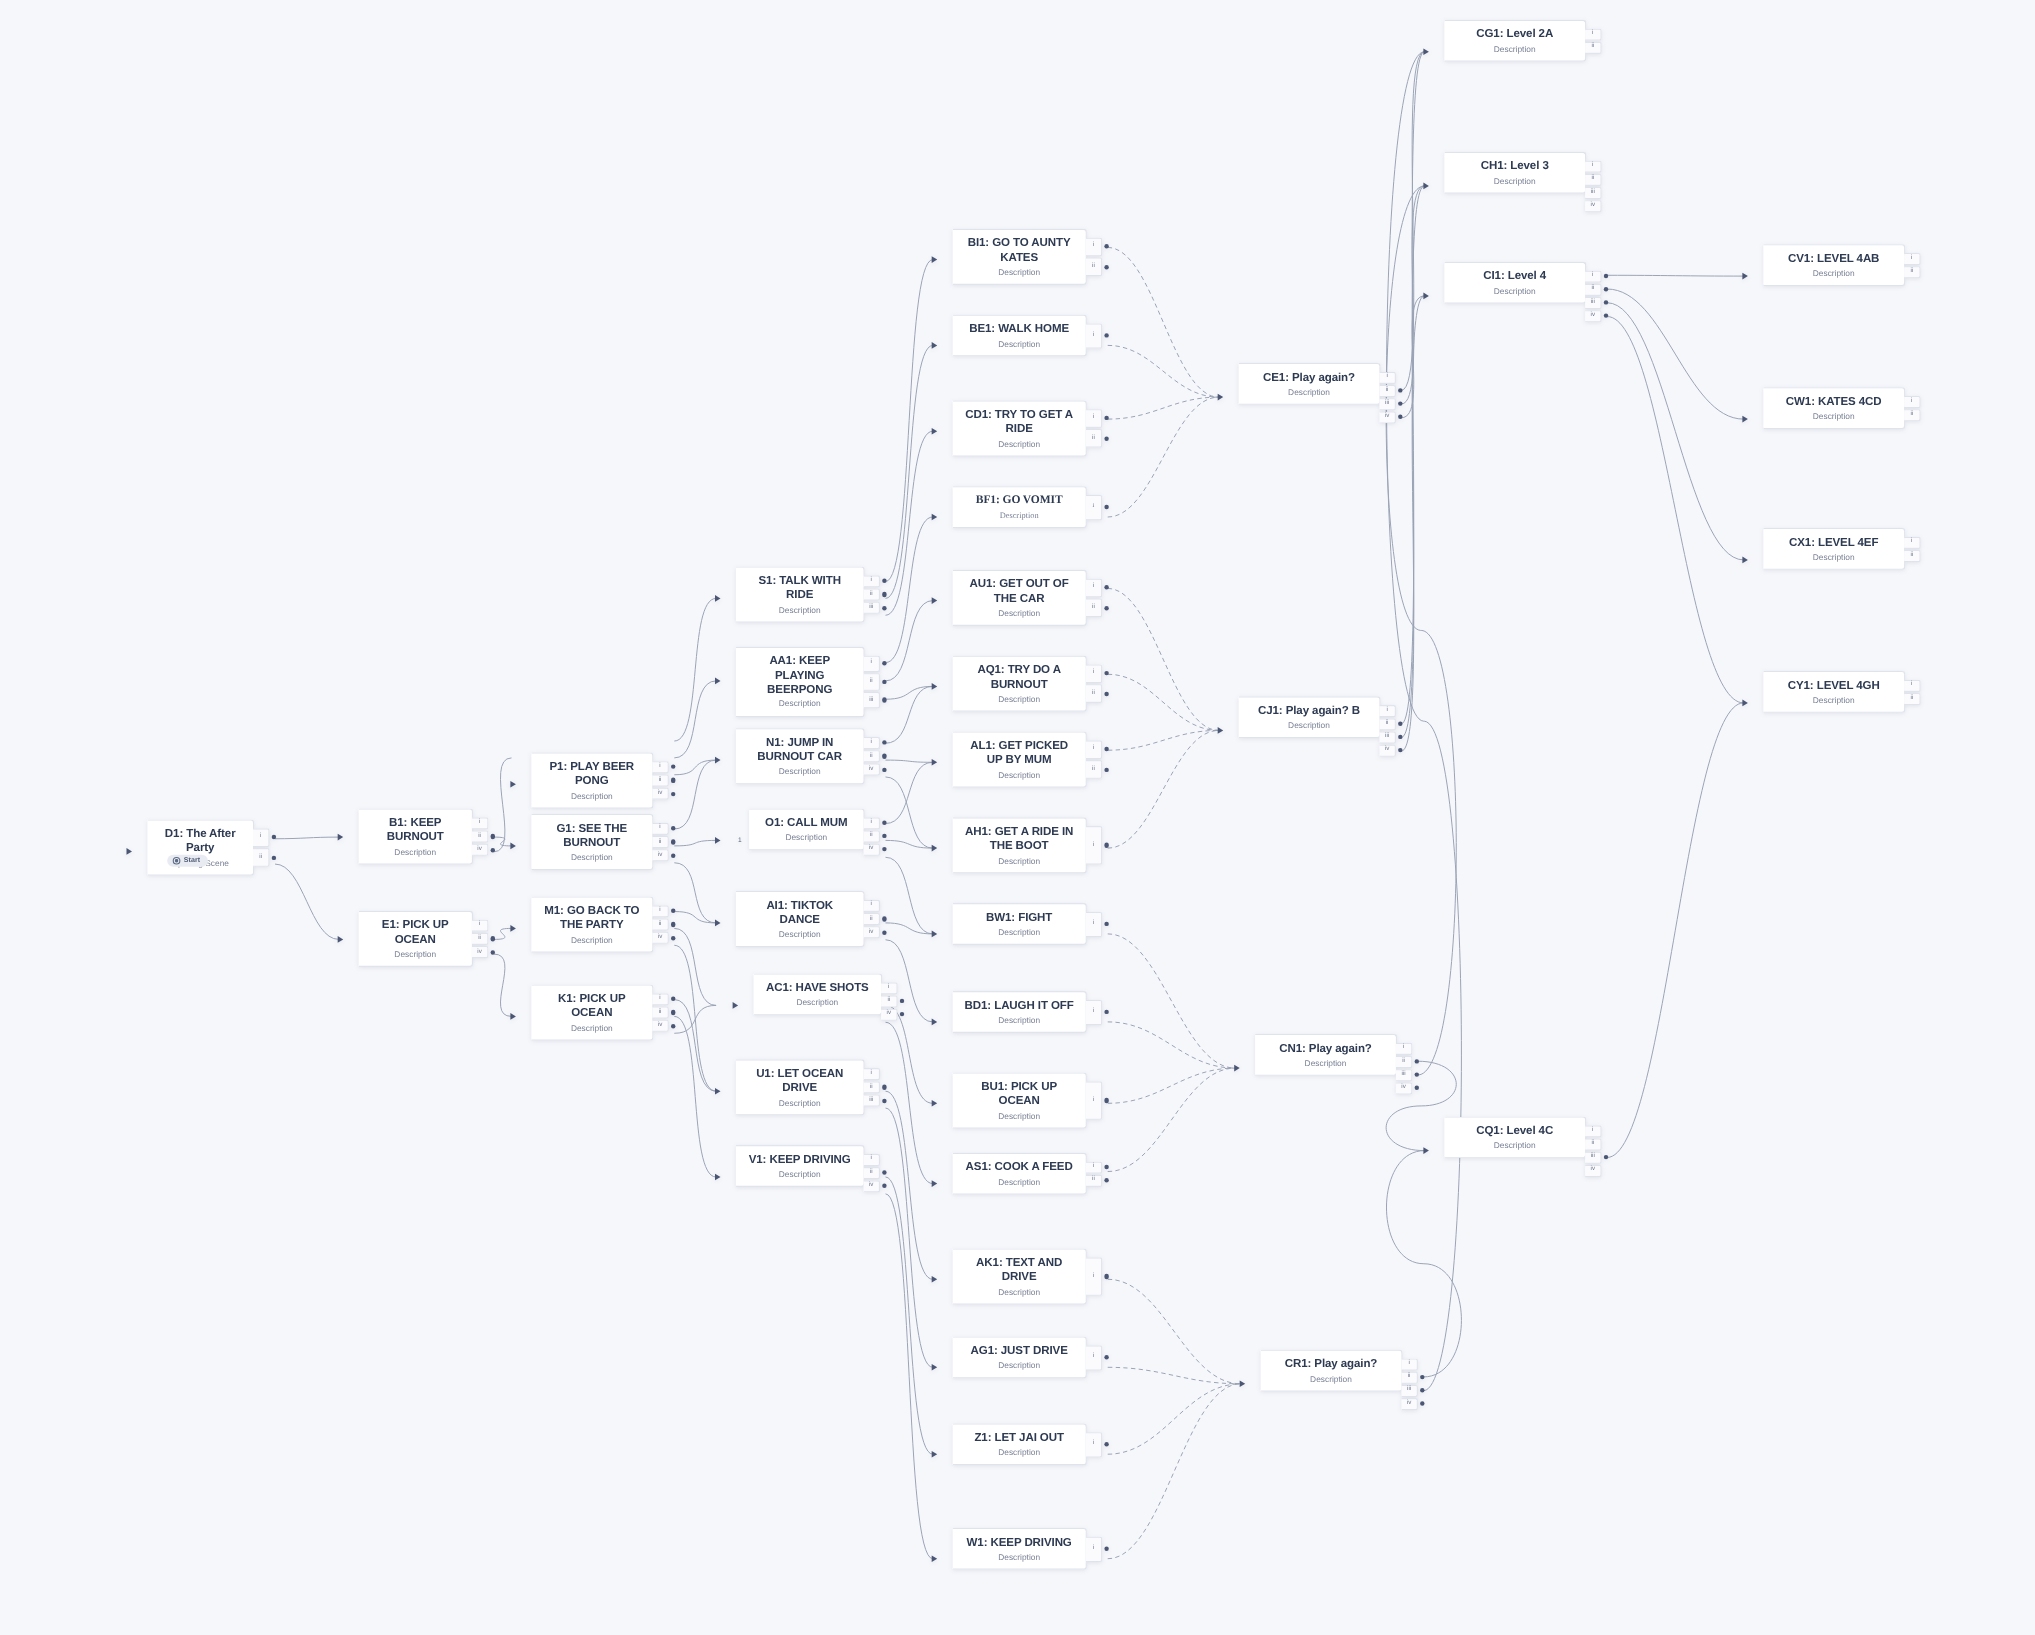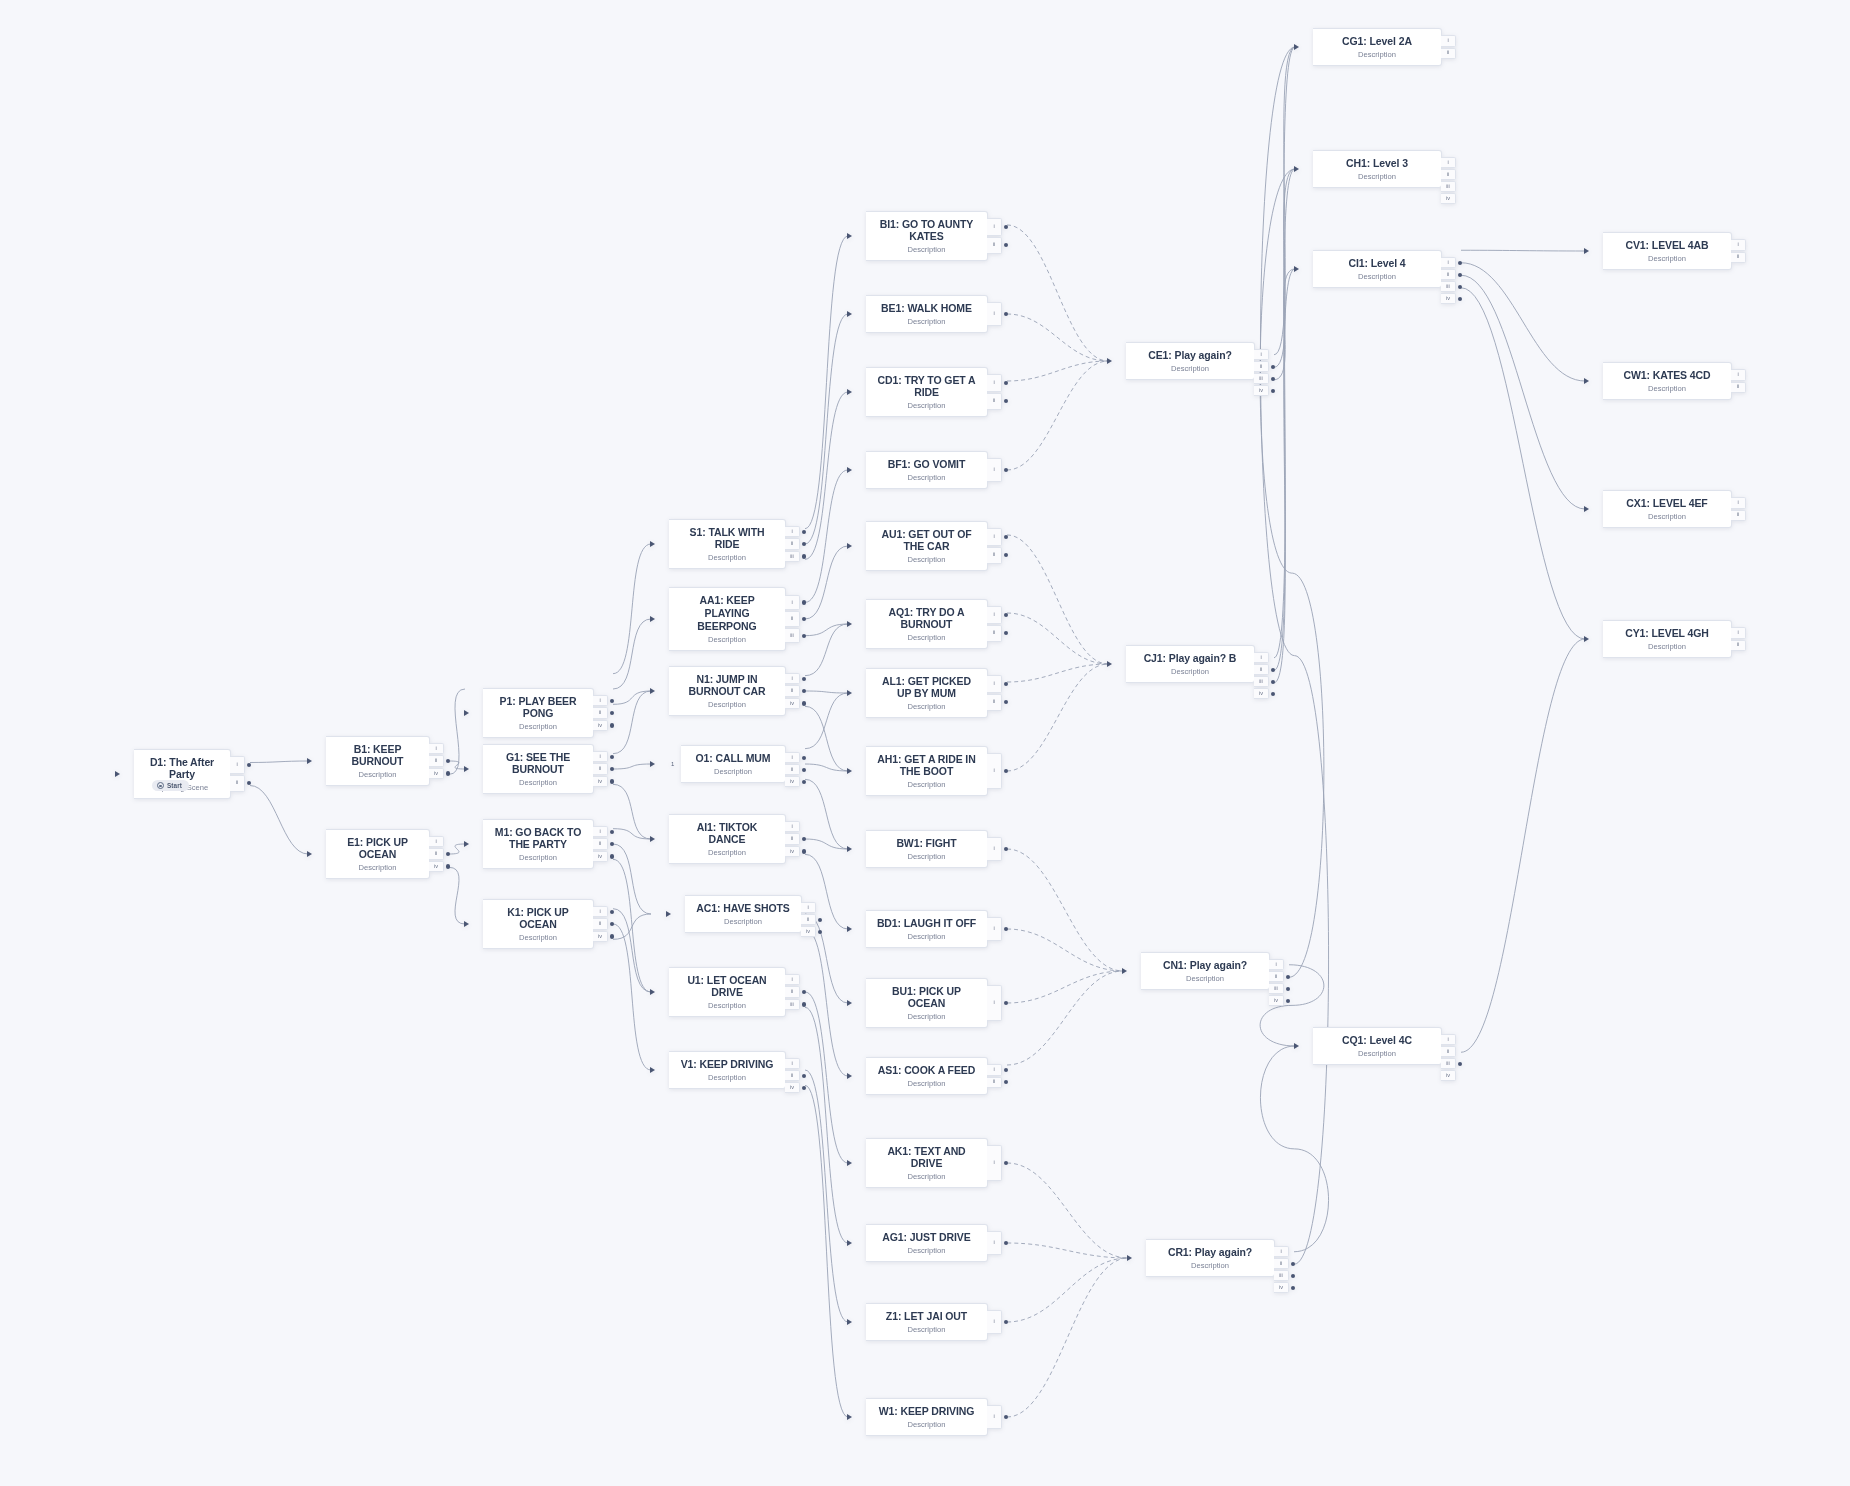--- a/index.html
+++ b/index.html
@@ -23,21 +23,21 @@
     left: 0; top: 0;
     width: 1850px;
     height: 1486px;
     pointer-events: none;
     z-index: 1;
   }
   .node {
     position: absolute;
     z-index: 2;
     display: flex;
-    align-items: center;
+    align-items: flex-start;
     filter: drop-shadow(0 1px 2px rgba(40,50,80,0.10));
   }
   .node-inbar {
     width: 11px;
     background: #44536e;
     border-radius: 3px 0 0 3px;
     flex: 0 0 auto;
   }
   .node-body {
     background: #ffffff;
@@ -618,21 +618,21 @@
               <span class="pn">i</span>
               <div class="knob"></div>
             </div>
             <div class="out-port">
               <span class="pn">ii</span>
               <div class="knob"></div>
             </div>
           </div>
         </div>
       </div>
-      <div class="node" style="left: 855px; top: 442px; width: 133px; height: 56px;">
+      <div class="node" style="left: 855px; top: 442px; width: 133px; height: 56px; font-family: Liberation Serif, serif;">
         <div class="node-inbar"></div>
         <div class="in-arrow"></div>
         <div class="in-port-label">1</div>
         <div class="node-body">
           <div class="node-title">BF1: GO VOMIT</div>
           <div class="node-desc">Description</div>
           <div class="out-ports">
             <div class="out-port">
               <span class="pn">i</span>
               <div class="knob"></div>

